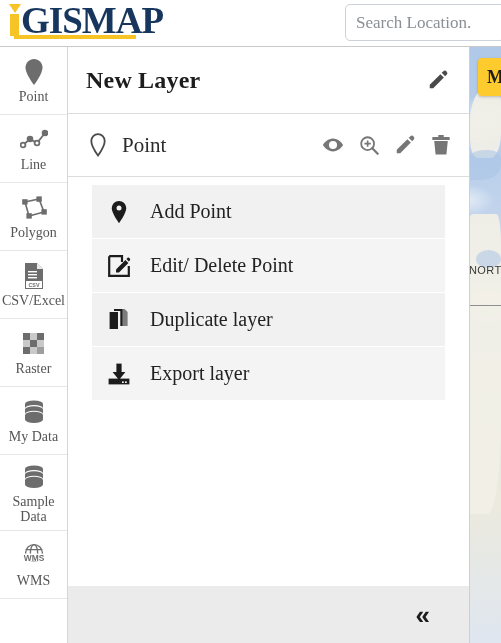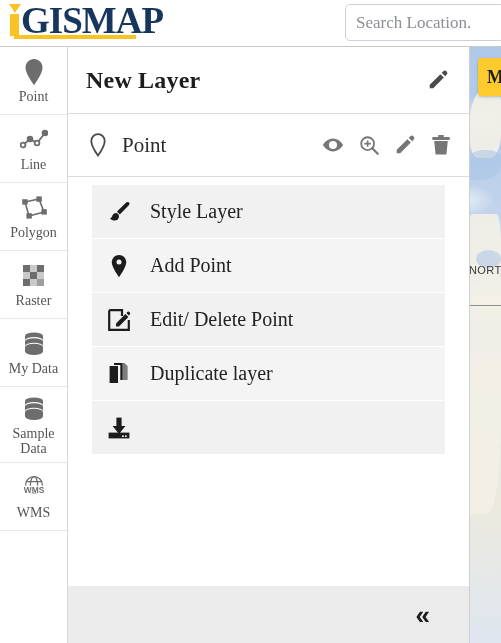--- a/index.html
+++ b/index.html
@@ -414,20 +414,34 @@
           <path d="M5 7 L19 4 L24 17 L9 21 Z"></path>
           <rect x="2.2" y="4.2" width="5.4" height="5.4" fill="currentColor" stroke="none"></rect>
           <rect x="16.4" y="1.4" width="5.4" height="5.4" fill="currentColor" stroke="none"></rect>
           <rect x="21.4" y="14.2" width="5.4" height="5.4" fill="currentColor" stroke="none"></rect>
           <rect x="6.4" y="18.2" width="5.4" height="5.4" fill="currentColor" stroke="none"></rect>
         </svg>
       </span>
       <span class="tool-label">Polygon</span>
     </div>
 
+    <div class="tool-item">
+      <span class="tool-icon">
+        <svg width="24" height="28" viewBox="0 0 24 28" fill="currentColor">
+          <path d="M3 1 H15 L21 7 V27 H3 Z" fill="currentColor"></path>
+          <path d="M15 1 V7 H21 Z" fill="#ffffff" opacity="0.85"></path>
+          <rect x="6" y="9" width="9" height="1.4" fill="#ffffff"></rect>
+          <rect x="6" y="12" width="9" height="1.4" fill="#ffffff"></rect>
+          <rect x="6" y="15" width="9" height="1.4" fill="#ffffff"></rect>
+          <rect x="4" y="19" width="16" height="7" fill="#ffffff"></rect>
+          <text x="12" y="24.6" font-family="Liberation Sans, sans-serif" font-size="5.4" font-weight="700" text-anchor="middle" fill="#6d6d6d">CSV</text>
+        </svg>
+      </span>
+      <span class="tool-label">CSV/Excel</span>
+    </div>
 
 
     <div class="tool-item">
       <span class="tool-icon">
         <svg width="28" height="26" viewBox="0 0 28 26" fill="none">
           <rect x="3" y="2" width="7" height="7" fill="#6d6d6d"></rect>
           <rect x="10" y="2" width="7" height="7" fill="#c9c9c9"></rect>
           <rect x="17" y="2" width="7" height="7" fill="#6d6d6d"></rect>
           <rect x="3" y="9" width="7" height="7" fill="#c9c9c9"></rect>
           <rect x="10" y="9" width="7" height="7" fill="#6d6d6d"></rect>
@@ -535,29 +549,20 @@
             <rect x="2.5" y="3.4" width="19" height="3.2" rx="0.6"></rect>
             <rect x="9" y="1" width="6" height="2.4" rx="0.6"></rect>
             <path d="M4.6 7.6 H19.4 L17.9 22.4 H6.1 Z"></path>
           </svg>
         </span>
       </span>
     </div>
 
     <div class="menu-list">
 
-      <div class="menu-item">
-        <span class="menu-icon">
-          <svg width="24" height="24" viewBox="0 0 24 24" fill="currentColor">
-            <path d="M21.8 2.4c-.7-.7-1.8-.5-2.6.2L10 11.6l2.8 2.8 9-9.2c.8-.8 1-1.9.2-2.6Z"></path>
-            <path d="M8.8 13 a3.6 3.6 0 0 0-3.4 2.6c-.4 1.4-1 2.2-2.2 2.8 1 1.3 2.8 2.2 4.5 2.2 2.4 0 4.3-1.8 4.3-4.1A3.7 3.7 0 0 0 8.8 13Z"></path>
-          </svg>
-        </span>
-        <span class="menu-label">Style Layer</span>
-      </div>
 
       <div class="menu-item">
         <span class="menu-icon">
           <svg width="20" height="24" viewBox="0 0 20 24" fill="currentColor">
             <path d="M10 1C6 1 2.8 4.2 2.8 8.2C2.8 13.6 10 23 10 23S17.2 13.6 17.2 8.2C17.2 4.2 14 1 10 1Z"></path>
             <circle cx="10" cy="8" r="2.5" fill="#f1f1f1"></circle>
           </svg>
         </span>
         <span class="menu-label">Add Point</span>
       </div>
@@ -589,20 +594,21 @@
       <div class="menu-item">
         <span class="menu-icon">
           <svg width="24" height="24" viewBox="0 0 24 24" fill="currentColor">
             <rect x="9.4" y="1.6" width="5.2" height="9.4"></rect>
             <path d="M5.6 10 H18.4 L12 18 Z"></path>
             <path d="M1.6 16.6 H22.4 V22.4 H1.6 Z"></path>
             <rect x="15" y="19.4" width="1.8" height="1.6" fill="#f1f1f1"></rect>
             <rect x="18" y="19.4" width="1.8" height="1.6" fill="#f1f1f1"></rect>
           </svg>
         </span>
+        <span class="menu-label">Export layer</span>
       </div>
 
     </div>
 
     <div class="panel-footer">
       <span class="collapse-btn">«</span>
     </div>
 
   </div>
 

